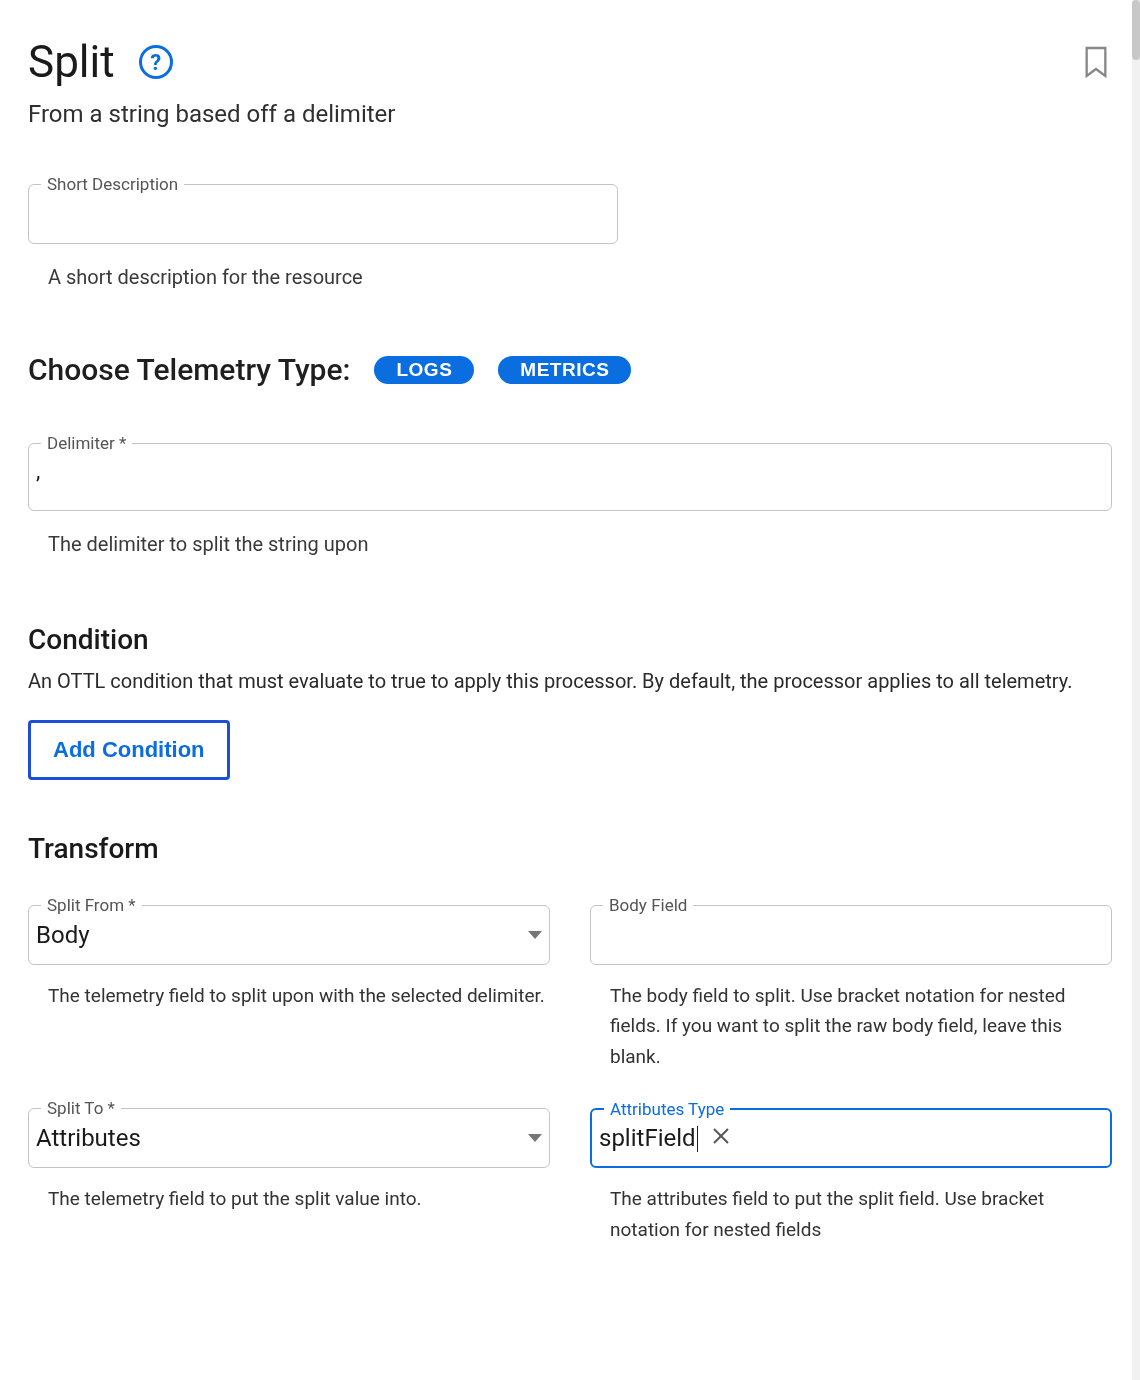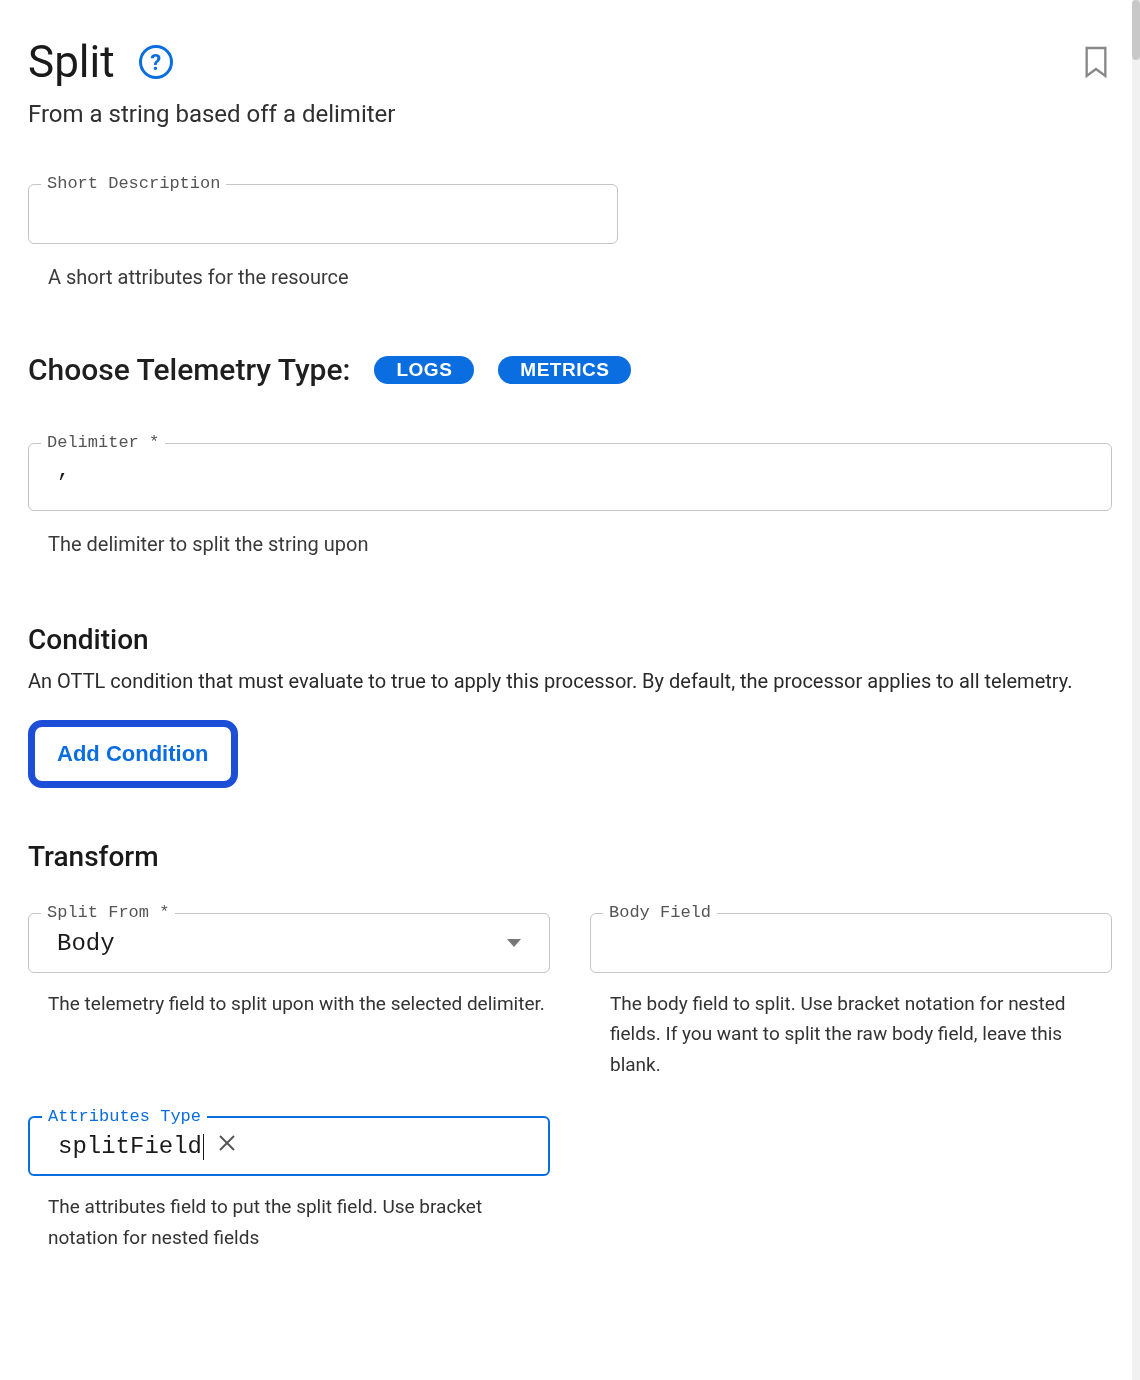--- a/index.html
+++ b/index.html
@@ -53,23 +53,22 @@
   }
   .subtitle {
     font-size: 24px;
     color: #303030;
     margin-top: 12px;
   }
   .field-wrap { position: relative; margin-top: 56px; }
   .fieldset {
     border: 1px solid #c4c4c4;
     border-radius: 6px;
-    padding: 14px 28px;
+    padding: 14px 7px;
     position: relative;
-    font-family: Liberation Mono, monospace;
   }
   .fieldset.focused { border: 2px solid #0a6ee0; }
   .legend {
     position: absolute;
     top: -11px; left: 12px;
     background: #fff;
     padding: 0 6px;
     font-size: 17px;
     color: #555;
   }
@@ -112,27 +111,27 @@
     font-family: inherit;
     background: transparent;
     color: #1a1a1a;
   }
   .short-desc-box { width: 590px; height: 60px; }
   .delimiter-box { width: 100%; height: 68px; margin-top: 56px; }
   .condition-title { font-size: 28px; font-weight: 500; margin-top: 64px; }
   .condition-desc { font-size: 20px; color: #2a2a2a; margin-top: 10px; line-height: 1.5; }
   .outline-btn {
     margin-top: 24px;
-    border: 7px solid #1d4ed8;
+    border: 3px solid #1d4ed8;
     background: #fff;
     color: #0a6ee0;
     font-size: 22px;
     font-weight: 600;
     padding: 14px 22px;
-    border-radius: 14px;
+    border-radius: 4px;
     cursor: pointer;
   }
   .transform-title { font-size: 28px; font-weight: 500; margin-top: 52px; }
   .two-col {
     display: grid;
     grid-template-columns: 1fr 1fr;
     gap: 40px;
     margin-top: 40px;
   }
   .select-box {
@@ -189,21 +188,21 @@
     </svg>
   </span>
 </div>
 <div class="subtitle">From a string based off a delimiter</div>
 
 <div class="field-wrap">
   <div class="fieldset short-desc-box">
     <span class="legend">Short Description</span>
     <input class="text-input" type="text" value="" style="">
   </div>
-  <div class="helper">A short attributes for the resource</div>
+  <div class="helper">A short description for the resource</div>
 </div>
 
 <div class="section-row">
   <div class="section-title">Choose Telemetry Type:</div>
   <button class="pill">LOGS</button>
   <button class="pill">METRICS</button>
 </div>
 
 <div class="fieldset delimiter-box">
   <span class="legend">Delimiter *</span>
@@ -229,20 +228,28 @@
   <div>
     <div class="fieldset input-box">
       <span class="legend">Body Field</span>
       <input class="text-input" type="text" value="" style="">
     </div>
     <div class="col-helper">The body field to split. Use bracket notation for nested fields. If you want to split the raw body field, leave this blank.</div>
   </div>
 </div>
 
 <div class="two-col" style="margin-top:36px;">
+  <div>
+    <div class="fieldset select-box">
+      <span class="legend">Split To *</span>
+      <span class="select-value">Attributes</span>
+      <span class="caret"></span>
+    </div>
+    <div class="col-helper">The telemetry field to put the split value into.</div>
+  </div>
   <div>
     <div class="fieldset input-box focused">
       <span class="legend focused">Attributes Type</span>
       <div class="focused-input-row">
         <span style="font-size:24px;"><span>splitField</span><span class="cursor-bar"></span></span>
         <span class="clear-x">
           <svg width="18" height="18" viewBox="0 0 18 18" stroke="#555" stroke-width="2">
               <line x1="2" y1="2" x2="16" y2="16"></line>
               <line x1="16" y1="2" x2="2" y2="16"></line>
             </svg>

